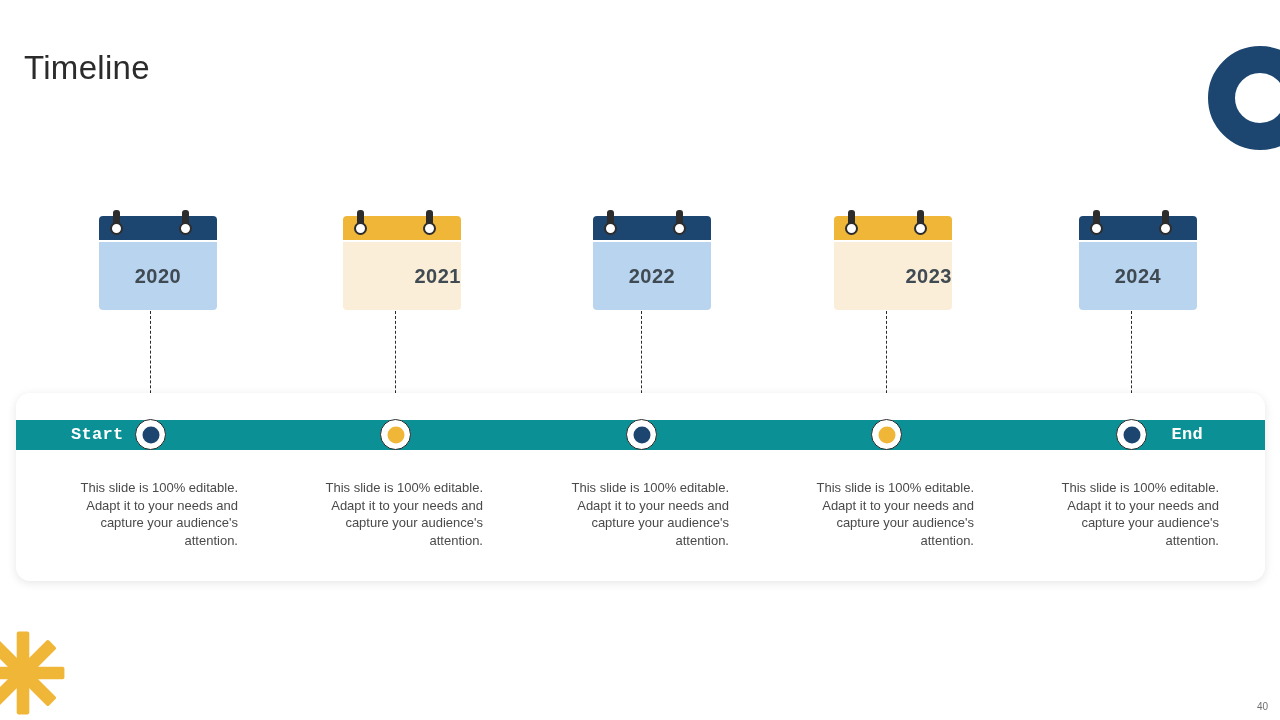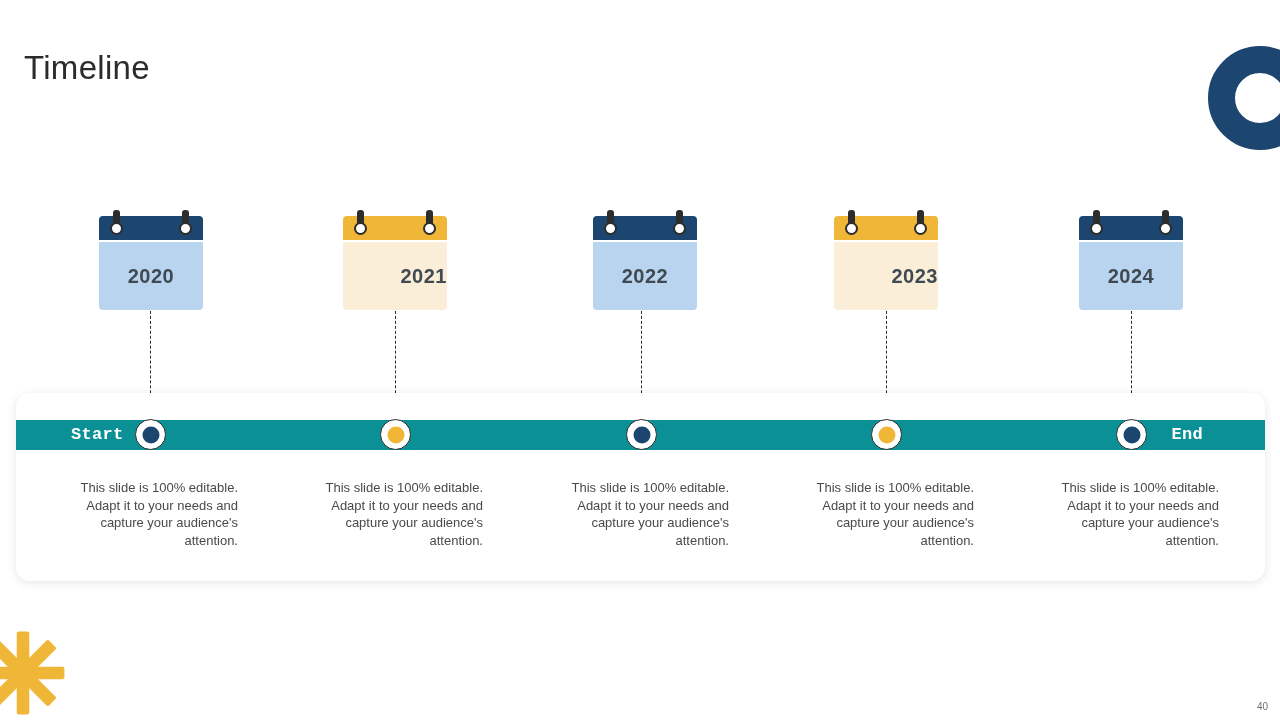--- a/index.html
+++ b/index.html
@@ -62,21 +62,21 @@
     position: absolute;
     width: 104px;
     height: 94px;
     border-radius: 4px;
     overflow: visible;
     box-sizing: border-box;
   }
   .cal-body {
     position: absolute;
     left: 0; top: 0;
-    width: 104px;
+    width: 118px;
     height: 94px;
     border-radius: 4px;
     overflow: hidden;
   }
   .cal-head {
     position: absolute;
     left: 0; top: 0;
     width: 100%;
     height: 24px;
   }

